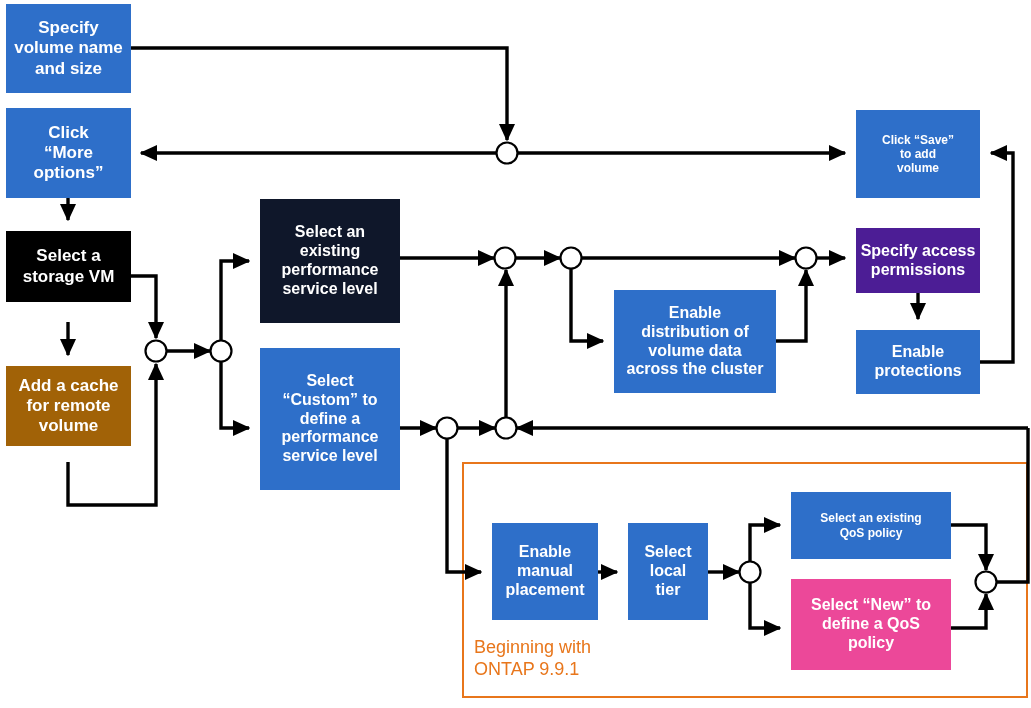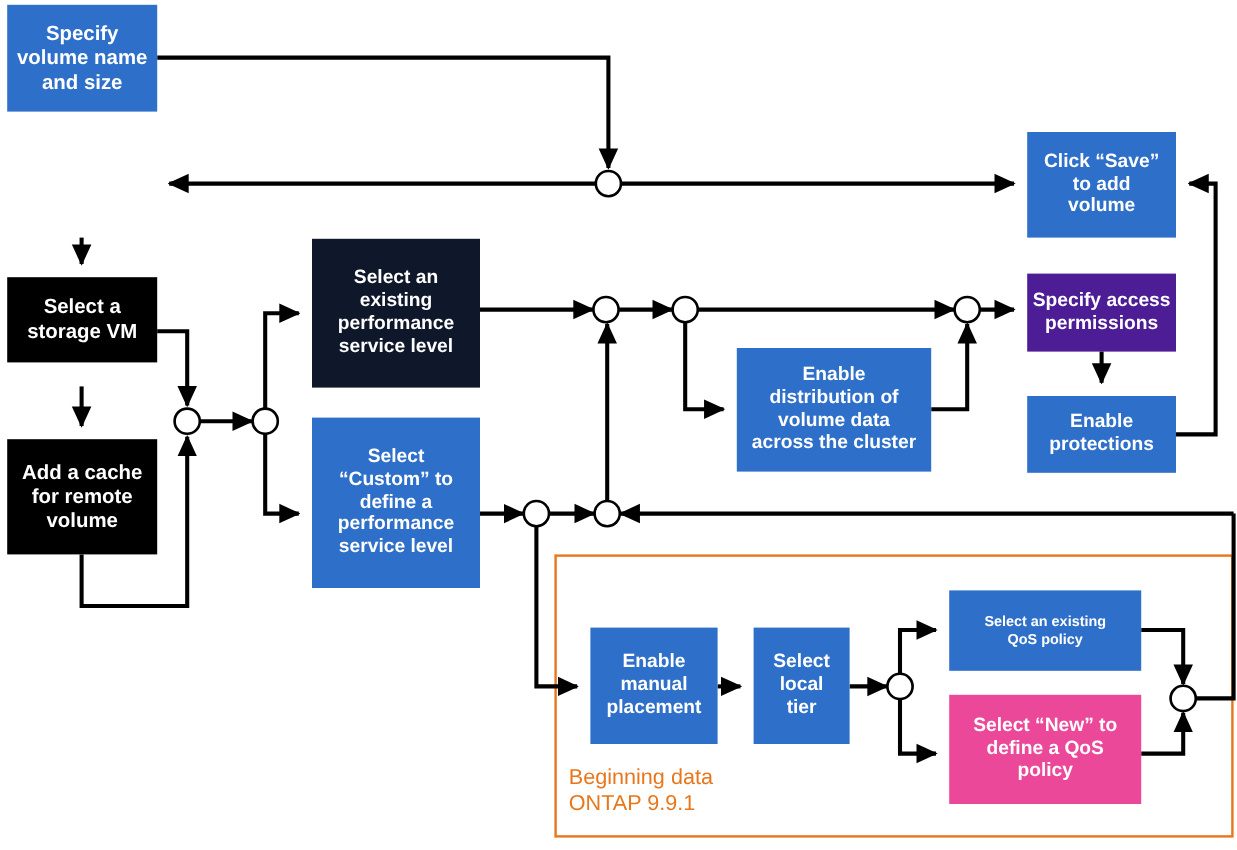--- a/index.html
+++ b/index.html
@@ -119,53 +119,56 @@
     <circle class="jx" cx="806" cy="258" r="10.5"></circle>
     <circle class="jx" cx="447" cy="428" r="10.5"></circle>
     <circle class="jx" cx="506" cy="428" r="10.5"></circle>
     <circle class="jx" cx="750" cy="572" r="10.5"></circle>
     <circle class="jx" cx="986" cy="582" r="10.5"></circle>
   </svg>
 
   <div class="node" style="left: 6px; top: 4px; width: 125px; height: 89px; font-size: 17px; background: rgb(46, 111, 201); color: rgb(255, 255, 255);">Specify
 volume name
 and size</div>
+  <div class="node" style="left: 6px; top: 108px; width: 125px; height: 90px; font-size: 17px; background: rgb(46, 111, 201); color: rgb(255, 255, 255);">Click
+“More
+options”</div>
   <div class="node" style="left: 6px; top: 231px; width: 125px; height: 71px; font-size: 17px; background: #000000; color: rgb(255, 255, 255);">Select a
 storage VM</div>
-  <div class="node" style="left: 6px; top: 366px; width: 125px; height: 96px; font-size: 17px; background: #000000; color: rgb(255, 255, 255);">Add a cache
+  <div class="node" style="left: 6px; top: 366px; width: 125px; height: 80px; font-size: 17px; background: #a16207; color: rgb(255, 255, 255);">Add a cache
 for remote
 volume</div>
   <div class="node" style="left: 260px; top: 199px; width: 140px; height: 124px; font-size: 16px; background: #0f172a; color: rgb(255, 255, 255);">Select an
 existing
 performance
 service level</div>
   <div class="node" style="left: 260px; top: 348px; width: 140px; height: 142px; font-size: 16px; background: rgb(46, 111, 201); color: rgb(255, 255, 255);">Select
 “Custom” to
 define a
 performance
 service level</div>
   <div class="node" style="left: 614px; top: 290px; width: 162px; height: 103px; font-size: 16px; background: rgb(46, 111, 201); color: rgb(255, 255, 255);">Enable
 distribution of
 volume data
 across the cluster</div>
-  <div class="node" style="left: 856px; top: 110px; width: 124px; height: 88px; font-size: 16px; background: rgb(46, 111, 201); color: rgb(255, 255, 255);">Click “Save”
+  <div class="node" style="left: 856px; top: 110px; width: 124px; height: 88px; font-size: 12px; background: rgb(46, 111, 201); color: rgb(255, 255, 255);">Click “Save”
 to add
 volume</div>
   <div class="node" style="left: 856px; top: 228px; width: 124px; height: 65px; font-size: 16px; background: #4c1d95; color: rgb(255, 255, 255);">Specify access
 permissions</div>
   <div class="node" style="left: 856px; top: 330px; width: 124px; height: 64px; font-size: 16px; background: rgb(46, 111, 201); color: rgb(255, 255, 255);">Enable
 protections</div>
   <div class="node" style="left: 492px; top: 523px; width: 106px; height: 97px; font-size: 16px; background: rgb(46, 111, 201); color: rgb(255, 255, 255);">Enable
 manual
 placement</div>
   <div class="node" style="left: 628px; top: 523px; width: 80px; height: 97px; font-size: 16px; background: rgb(46, 111, 201); color: rgb(255, 255, 255);">Select
 local
 tier</div>
   <div class="node" style="left: 791px; top: 492px; width: 160px; height: 67px; font-size: 12px; background: rgb(46, 111, 201); color: rgb(255, 255, 255);">Select an existing
 QoS policy</div>
   <div class="node" style="left: 791px; top: 579px; width: 160px; height: 91px; font-size: 16px; background: #ec4899; color: rgb(255, 255, 255);">Select “New” to
 define a QoS
 policy</div>
 
-  <div class="note" style="left: 474px; top: 637px; color: rgb(232, 118, 27);">Beginning data
+  <div class="note" style="left: 474px; top: 637px; color: rgb(232, 118, 27);">Beginning with
 ONTAP 9.9.1</div>
 
 </div>
 
 </body></html>

